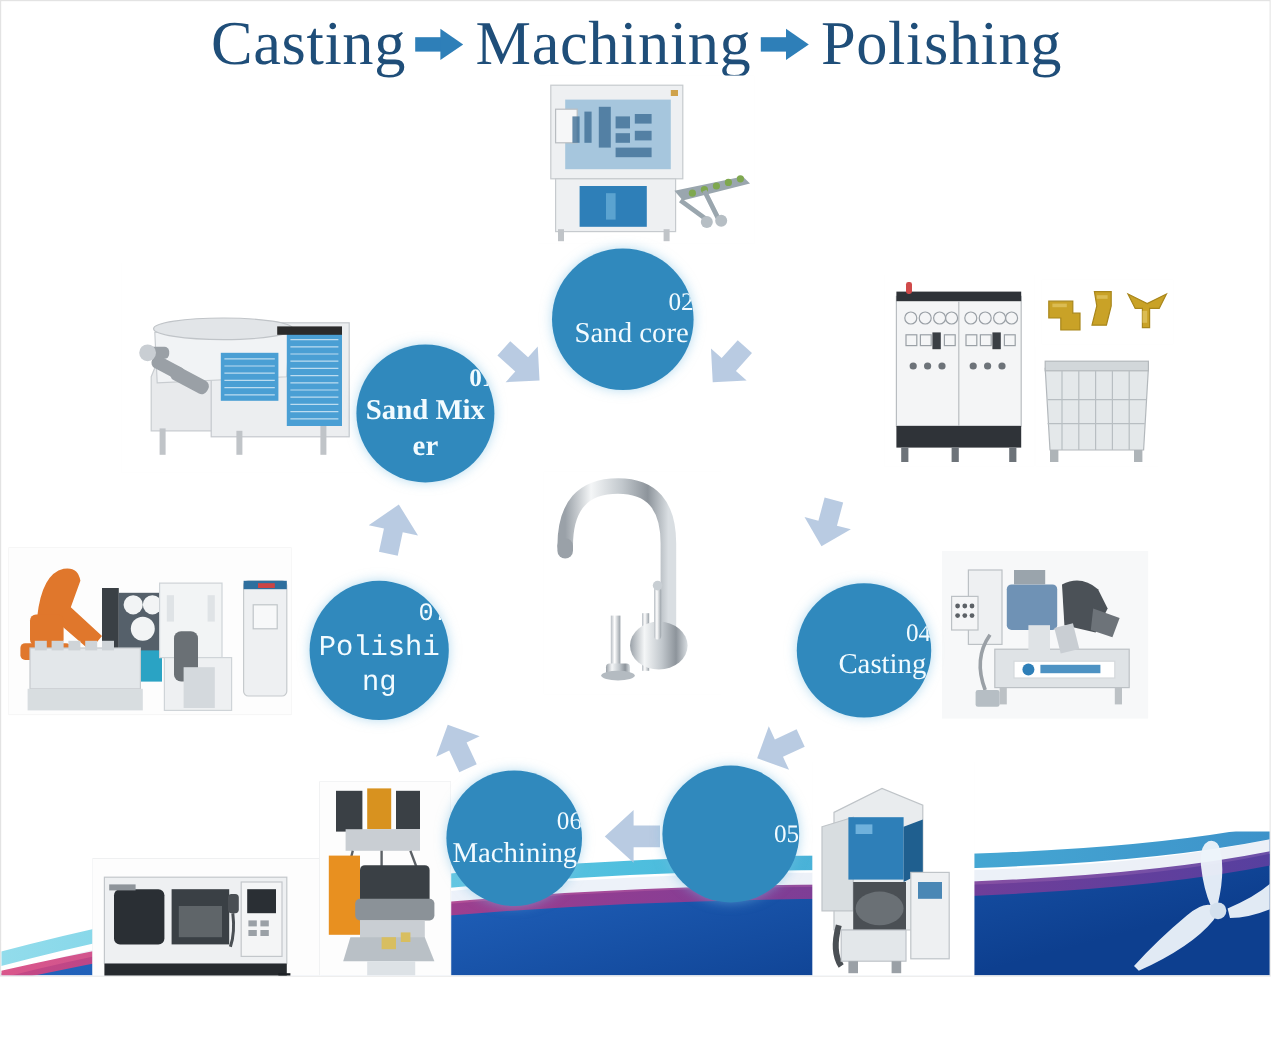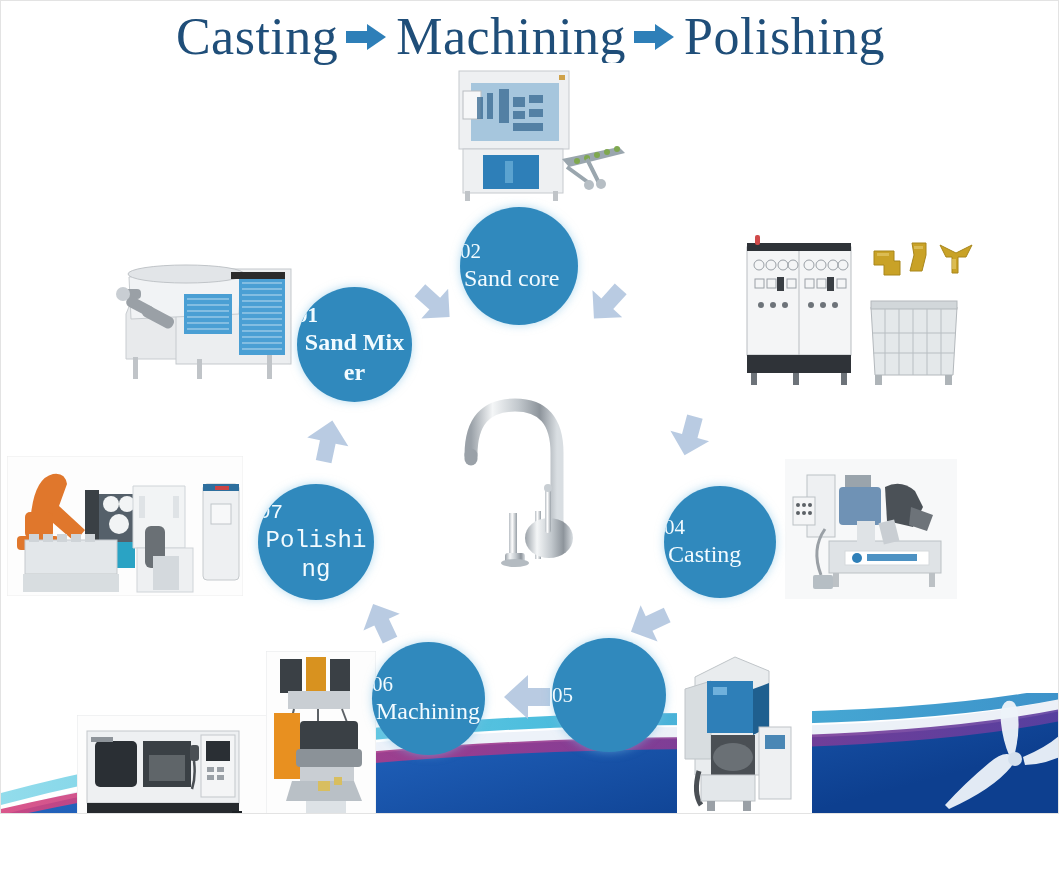--- a/index.html
+++ b/index.html
@@ -46,21 +46,21 @@
     border-left:19px solid #2e7fb8;
   }
 
   
   .node{
     position:absolute;
     border-radius:50%;
     background:#3089bd;
     color:#f2fbff;
     display:flex;flex-direction:column;
-    align-items:flex-start;justify-content:center;
+    align-items:flex-end;justify-content:center;
     text-align:center;
     font-family:"Liberation Serif", serif;
     box-shadow:0 0 10px rgba(120,190,225,.55);
     z-index:6;
     overflow:hidden;
   }
   .node .num{font-size:21px;line-height:1.25;}
   .node .lbl{font-size:24px;line-height:1.22;padding:0 4px;word-break:break-all;}
 
   

